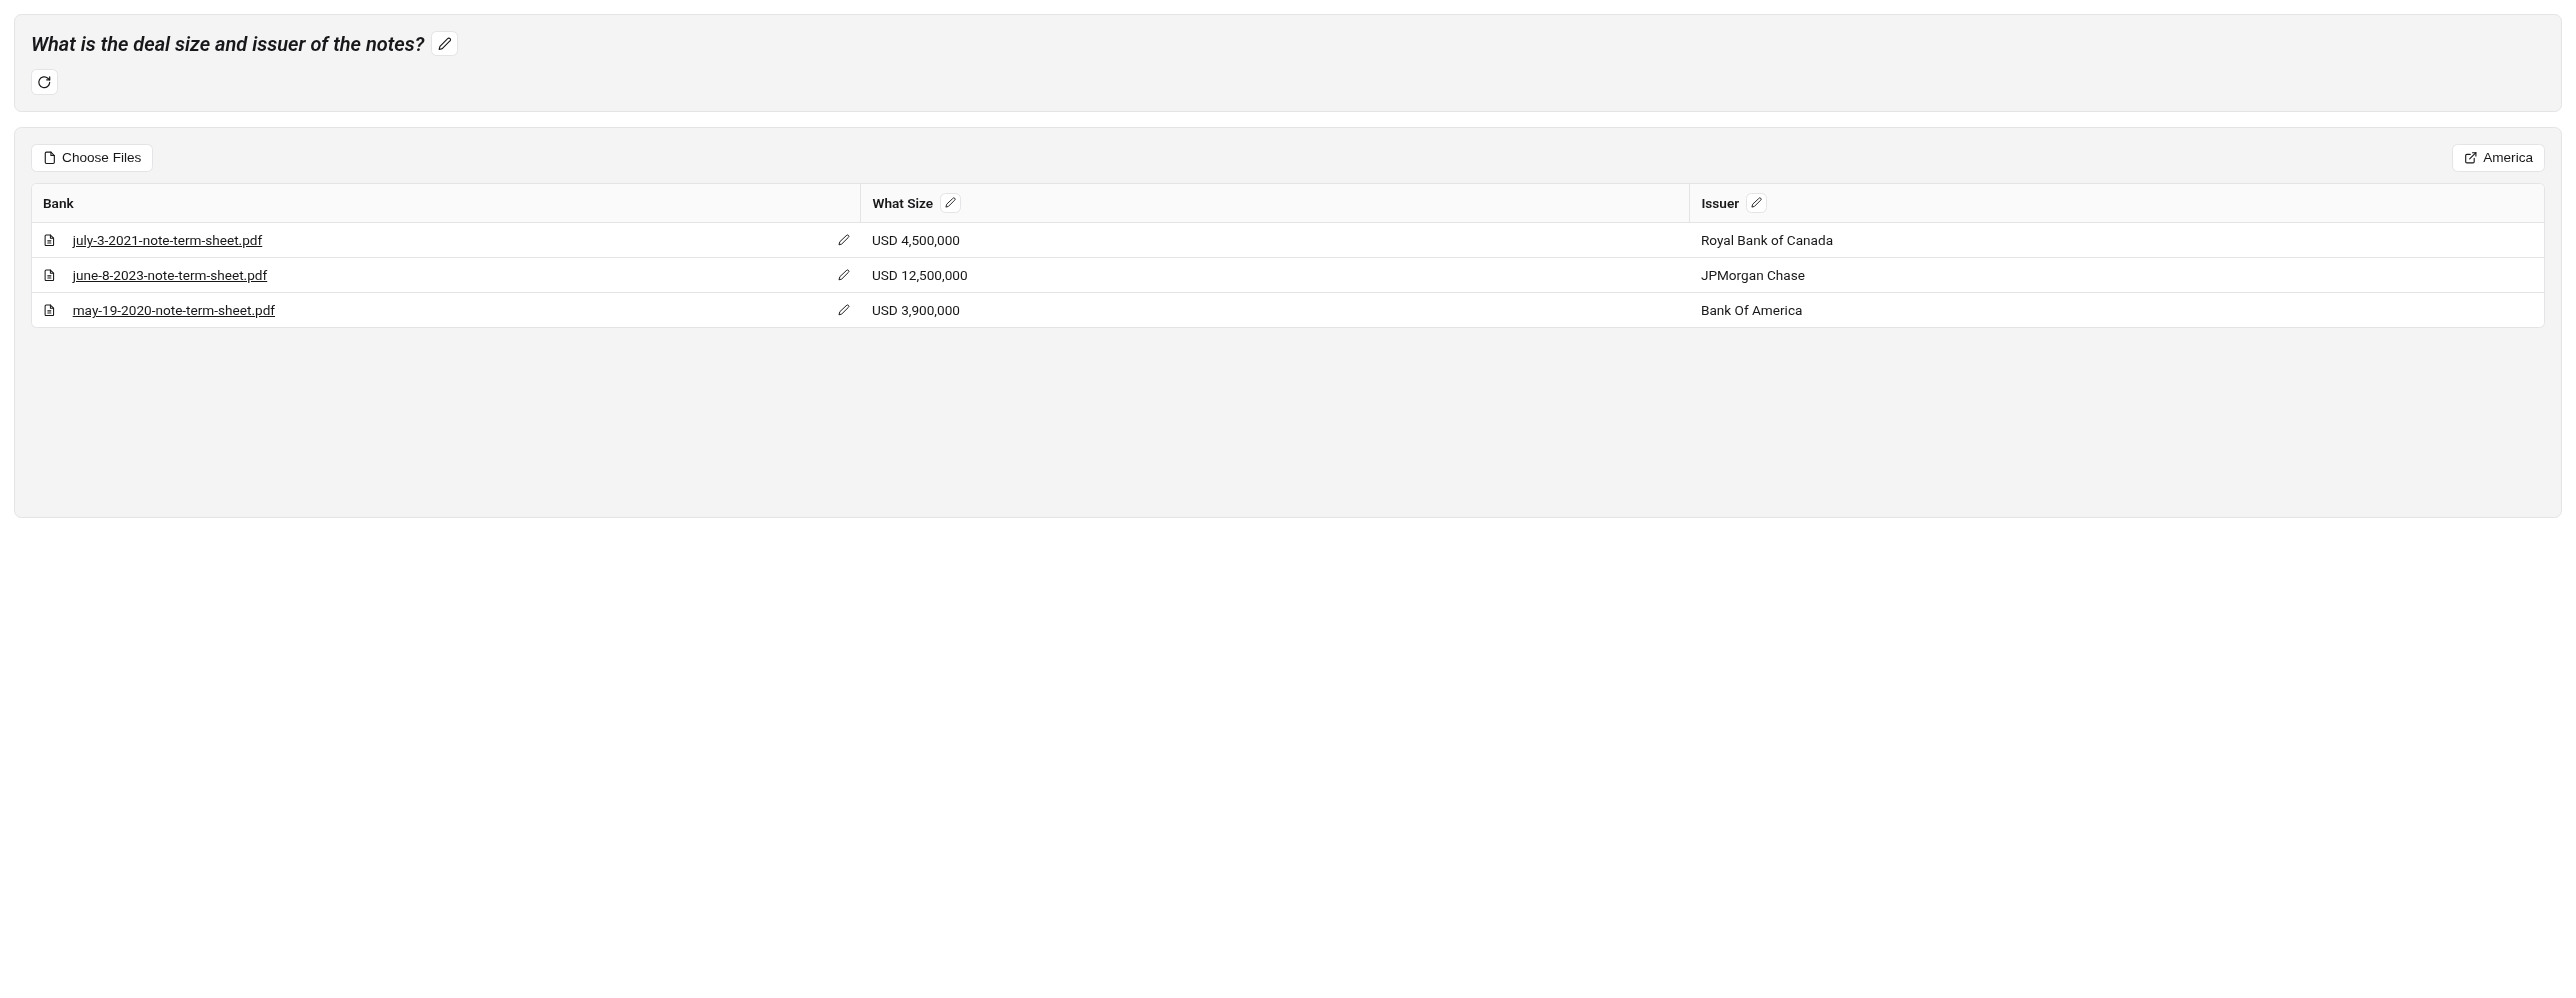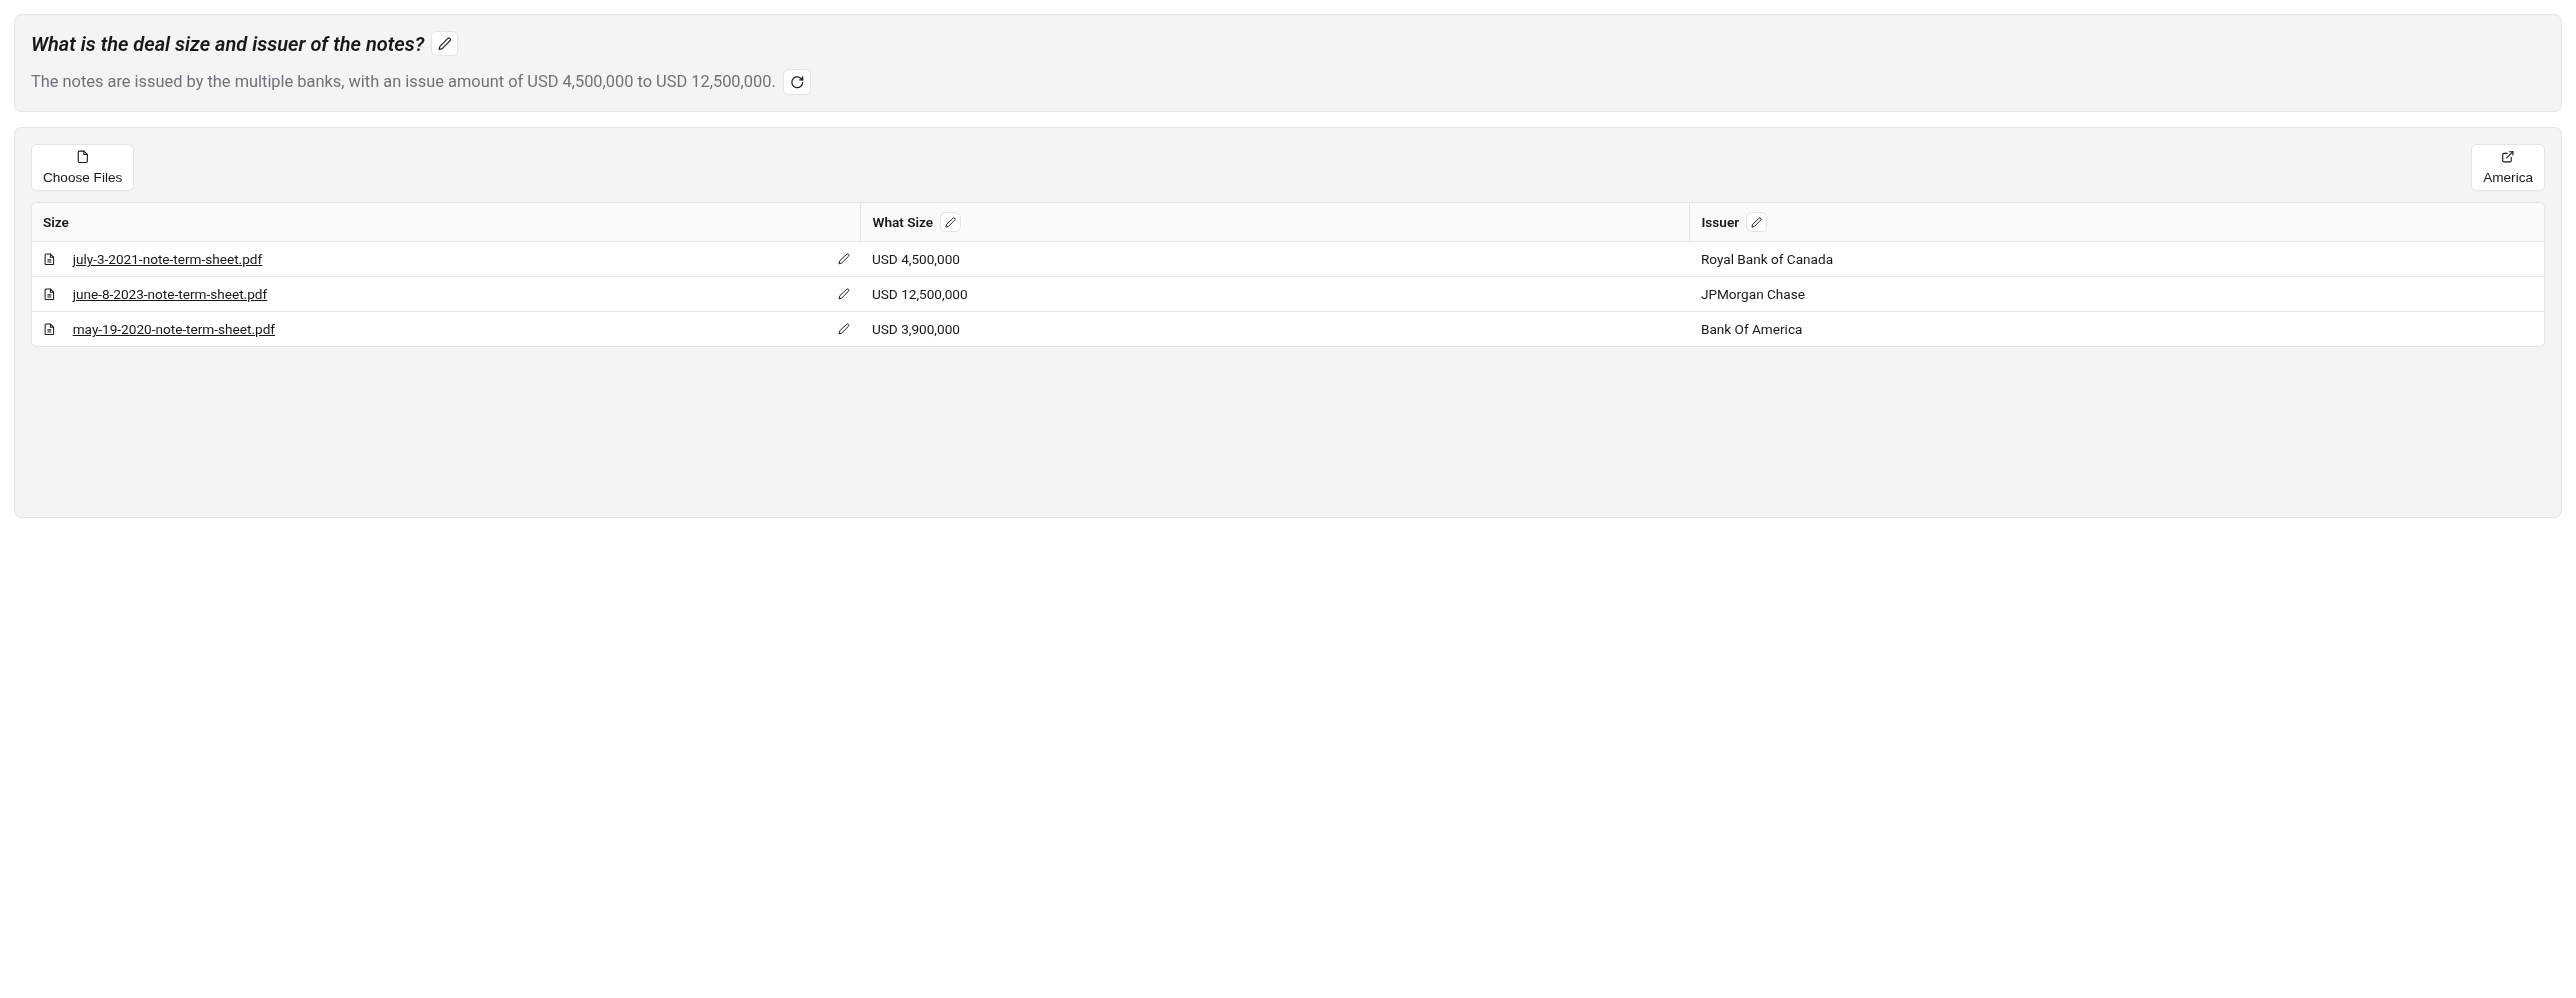--- a/index.html
+++ b/index.html
@@ -77,21 +77,20 @@
     align-items: center;
     gap: 5.5px;
     background: #fff;
     border: 0.9px solid #e4e4e7;
     border-radius: 5.5px;
     padding: 5.5px 11px;
     font-size: 13.6px;
     cursor: pointer;
     color: #18181b;
     font-weight: 500;
-    flex-direction: column;
   }
   .table-wrap {
     background: #fff;
     border: 0.9px solid #e4e4e7;
     border-radius: 5.5px;
     overflow: hidden;
   }
   table {
     width: 100%;
     border-collapse: collapse;
@@ -151,21 +150,20 @@
     <span class="question-text">What is the deal size and issuer of the notes?</span>
     <button class="icon-btn">
       <span>
         <svg width="13.6" height="13.6" viewBox="0 0 24 24" fill="none" stroke="#18181b" stroke-width="2" stroke-linecap="round" stroke-linejoin="round">
           <path d="M17 3a2.85 2.85 0 1 1 4 4L7.5 20.5 2 22l1.5-5.5Z"></path>
         </svg>
       </span>
     </button>
   </div>
   <div class="answer-row">
-    <span class="answer-text">The notes are issued by the multiple banks, with an issue amount of USD 4,500,000 to USD 12,500,000.</span>
     <button class="icon-btn">
       <span>
         <svg width="14.5" height="14.5" viewBox="0 0 24 24" fill="none" stroke="#18181b" stroke-width="2" stroke-linecap="round" stroke-linejoin="round">
           <path d="M21 12a9 9 0 1 1-3-6.7L21 8"></path>
           <path d="M21 3v5h-5"></path>
         </svg>
       </span>
     </button>
   </div>
 </div>
@@ -192,21 +190,21 @@
       <span>America</span>
     </button>
   </div>
 
   <div class="table-wrap">
     <table>
       <thead>
         <tr>
           <th class="col-file">
             <span class="th-inner">
-              <span>Size</span>
+              <span>Bank</span>
             </span>
           </th>
           <th class="col-deal">
             <span class="th-inner">
               <span>What Size</span>
               <button class="icon-btn icon-btn-sm">
                 <span>
                   <svg width="11" height="11" viewBox="0 0 24 24" fill="none" stroke="#18181b" stroke-width="2" stroke-linecap="round" stroke-linejoin="round">
                     <path d="M17 3a2.85 2.85 0 1 1 4 4L7.5 20.5 2 22l1.5-5.5Z"></path>
                   </svg>

